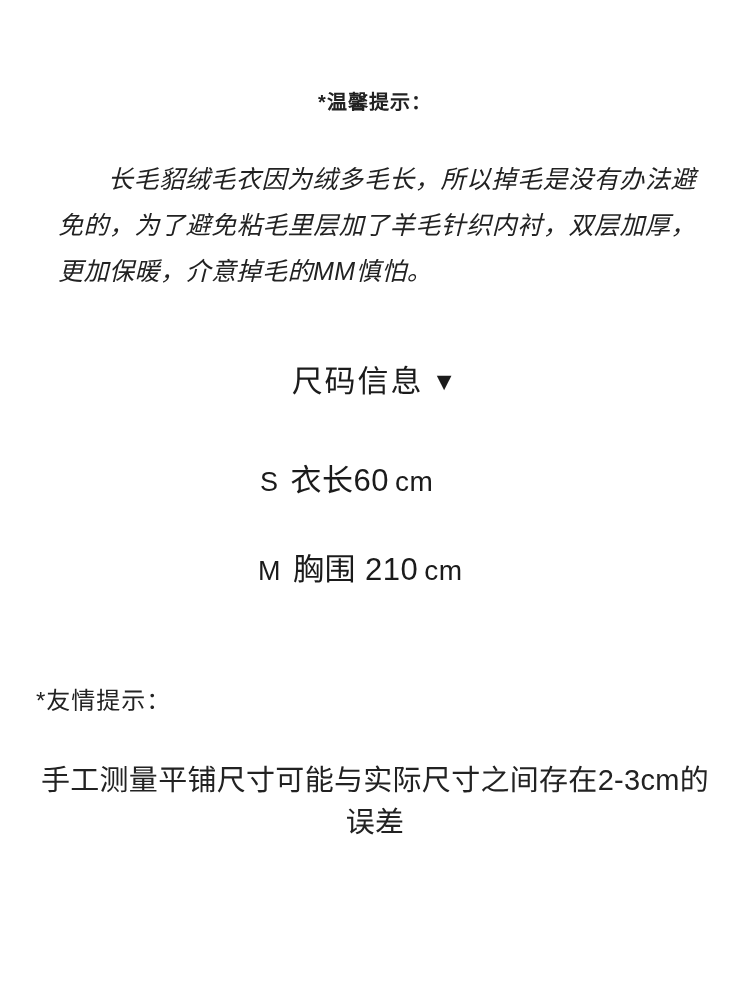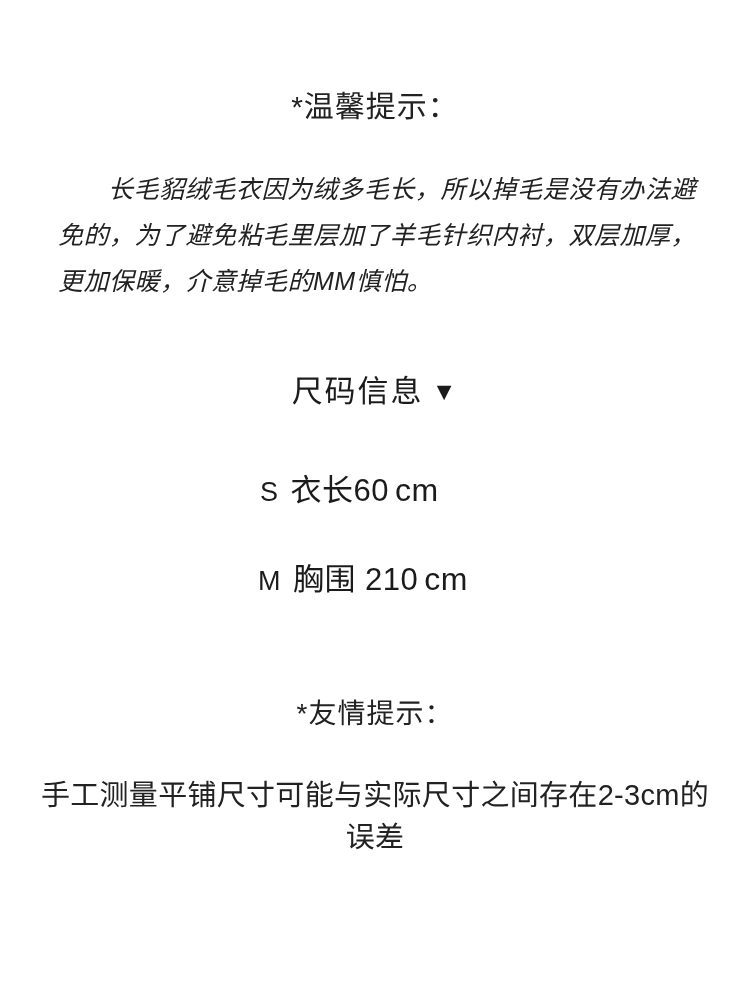--- a/index.html
+++ b/index.html
@@ -20,26 +20,26 @@
     width: 750px;
     height: 1000px;
     box-sizing: border-box;
     padding: 0 36px;
     position: relative;
   }
 
   
   .warm-title {
     text-align: center;
-    font-size: 30px;
+    font-size: 20px;
     line-height: 1;
     letter-spacing: 1px;
     margin-top: 92px;
     color: #222;
-    font-weight: 400;
+    font-weight: 700;
   }
 
   
   .para {
     font-size: 25px;
     line-height: 46px;
     color: #222;
     letter-spacing: 0.5px;
     text-align: justify;
     margin: 0;
@@ -90,30 +90,29 @@
     margin-right: 12px;
     font-size: 27px;
   }
   .size-row .len {
     min-width: 215px;
   }
   .size-row .bust {
     min-width: 210px;
   }
   .unit {
-    font-size: 32px;
+    font-size: 28px;
     letter-spacing: 0.5px;
     margin-left: 6px;
     margin-top: 24px;
   }
 
   
   .friend-title {
-    text-align: center;
-    font-size: 28px;
+    font-size: 24px;
     margin-top: 92px;
     letter-spacing: 1px;
     color: #222;
   }
   .friend-note {
     text-align: center;
     font-size: 29px;
     margin-top: 40px;
     letter-spacing: 0.3px;
     color: #222;

